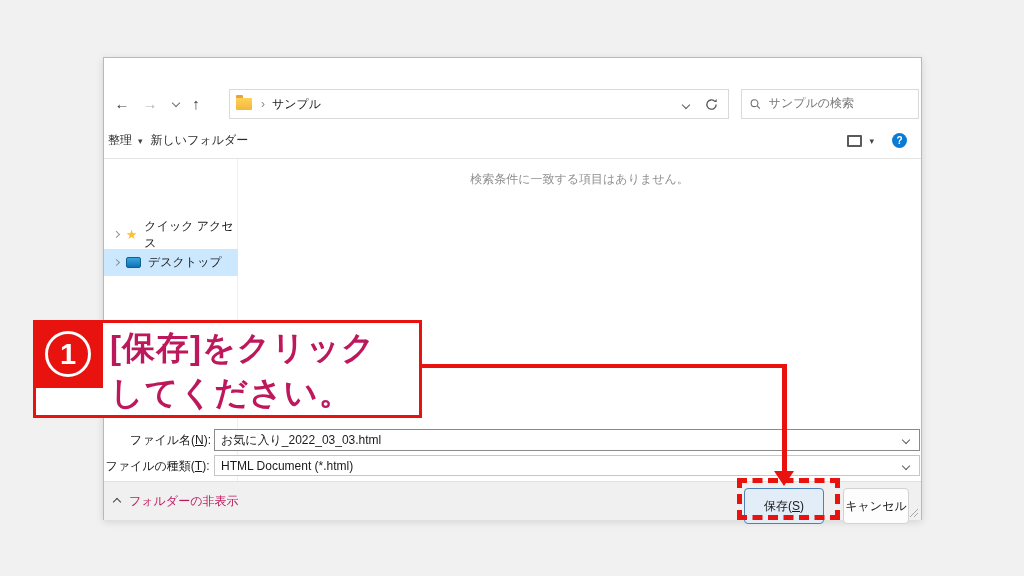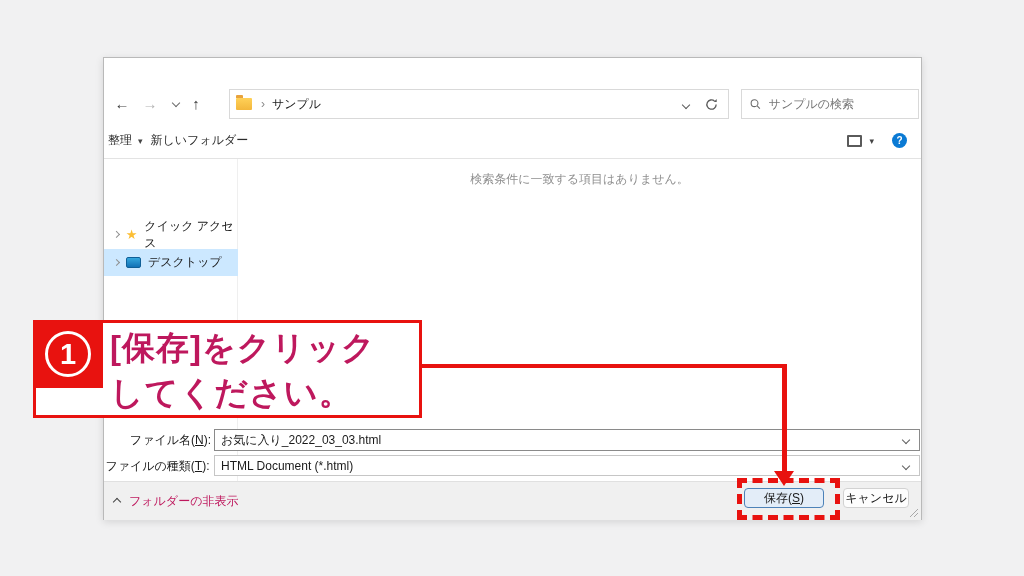--- a/index.html
+++ b/index.html
@@ -29,21 +29,21 @@
   .chev.right { transform:rotate(-45deg); }
   .addressbar { position:absolute; left:125px; top:3px; width:500px; height:30px; background:#fff;
                 border:1px solid #d9d9d9; display:flex; align-items:center; padding:0 6px; font-size:12px; color:#1a1a1a; }
   .folder-ico { position:relative; width:16px; height:12px; background:linear-gradient(#ffd158,#f3b73c); border-radius:1px; flex:0 0 auto; }
   .folder-ico:before { content:""; position:absolute; left:0; top:-3px; width:7px; height:3px; background:#e8a33d; border-radius:1px 1px 0 0; }
   .addr-sep { color:#8a8a8a; margin:0 7px 0 9px; }
   .addr-right { margin-left:auto; display:flex; align-items:center; gap:16px; color:#5a5a5a; padding-right:4px; }
   .searchbox { position:absolute; left:637px; top:3px; width:178px; height:30px; background:#fff; border:1px solid #d9d9d9;
                display:flex; align-items:center; padding:0 8px; gap:8px; }
   .searchbox input { border:none; outline:none; width:100%; font-size:12px; color:#7f1d1d; background:transparent;
-                     font-family:Liberation Sans, sans-serif; }
+                     font-family:Liberation Mono, monospace; }
   .searchbox input::placeholder { color:#767676; opacity:1; }
 
   
   .toolrow { position:absolute; left:0; top:65px; right:0; height:36px; border-bottom:1px solid #e3e3e3;
              display:flex; align-items:center; font-size:12px; color:#2b2b2b; }
   .tool-item { display:flex; align-items:center; gap:6px; padding:0 4px; height:100%; }
   .caret { font-size:9px; color:#444; }
   .tool-right { margin-left:auto; display:flex; align-items:center; gap:18px; padding-right:14px; }
   .view-ico { width:15px; height:12px; border:2px solid #5a5a5a; border-radius:1px; }
   .help-ico { width:15px; height:15px; border-radius:50%; background:#0a7ad4; color:#fff; font-size:10px; font-weight:bold;
@@ -68,21 +68,21 @@
                     font-family:"Liberation Sans","DejaVu Sans",sans-serif; }
   .ft-field { position:absolute; left:110px; top:397px; width:706px; height:21px; border:1px solid #c6c6c6; background:#fff;
               display:flex; align-items:center; font-size:12px; color:#1a1a1a; }
   .ft-field span { padding-left:6px; }
   .combo-chev { margin-left:auto; padding-right:10px; color:#5f5f5f; display:flex; align-items:center; }
 
   
   .footer { position:absolute; left:0; top:423px; right:0; height:39px; background:#f0f0f0; border-top:1px solid #e0e0e0; }
   .hide-folders { position:absolute; left:10px; top:11px; display:flex; align-items:center; gap:9px; font-size:12px; color:#be185d; }
   .hide-folders .chev { color:#444; }
-  .btn { position:absolute; top:430px; height:20px; border-radius:4px; font-size:12px; color:#1a1a1a;
+  .btn { position:absolute; top:430px; height:36px; border-radius:4px; font-size:12px; color:#1a1a1a;
          display:flex; align-items:center; justify-content:center; }
   .btn-save { left:640px; width:80px; background:#e3edf8; border:1px solid #4d82b8; }
   .btn-cancel { left:739px; width:66px; background:#fdfdfd; border:1px solid #d2d2d2; }
   .grip { position:absolute; right:3px; bottom:3px; }
   .anno-box { position:absolute; left:33px; top:320px; width:389px; height:98px; background:#fff;
               border:3px solid #e8120f; z-index:6; }
   .anno-badge { position:absolute; left:-3px; top:-3px; width:70px; height:68px; background:#e8120f;
                 display:flex; align-items:center; justify-content:center; }
   .anno-circle { width:46px; height:46px; border:3px solid #fff; border-radius:50%; color:#fff;
                  font-size:29px; font-weight:bold; display:flex; align-items:center; justify-content:center; }

